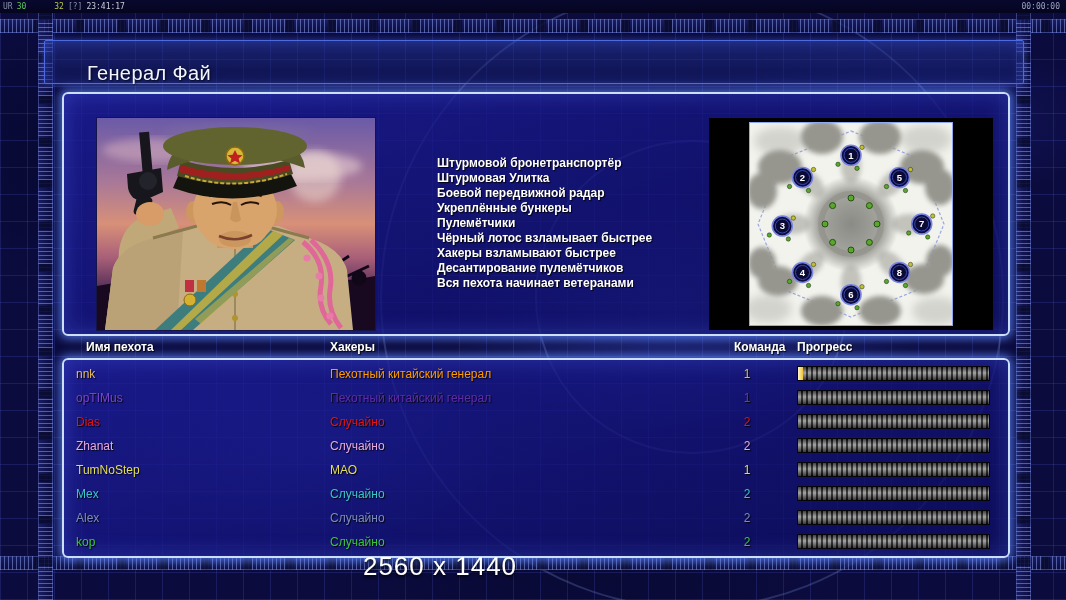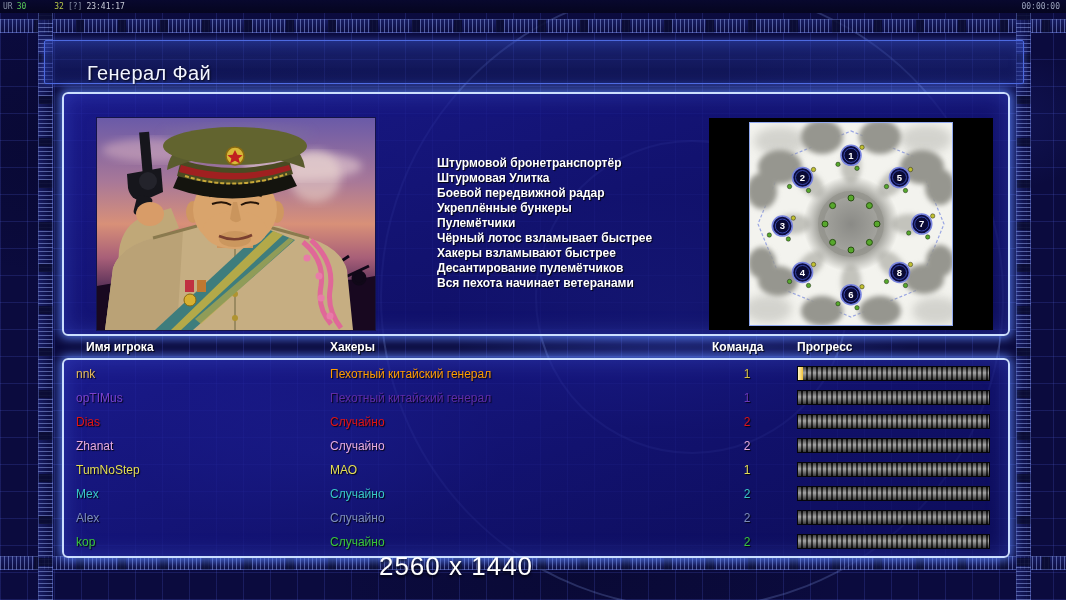--- a/index.html
+++ b/index.html
@@ -76,39 +76,39 @@
   .abilities{position:absolute;left:373px;top:62px;width:270px;
     font-size:12px;font-weight:bold;color:#ffffff;line-height:15px;
     text-shadow:1px 1px 1px rgba(0,0,0,.9);}
   
   .mapbox{position:absolute;left:645px;top:24px;width:284px;height:212px;background:#000;}
   .mapbox svg{position:absolute;left:41px;top:5px;outline:1px solid #90a8f0;}
 
   
   .col-head{position:absolute;z-index:5;font-size:12px;font-weight:bold;color:#fff;
     text-shadow:1px 1px 1px rgba(0,0,0,.9);top:340px;}
-  .h-name{left:86px;} .h-army{left:330px;} .h-team{left:712px;} .h-progress{left:797px;}
+  .h-name{left:86px;} .h-army{left:330px;} .h-team{left:734px;} .h-progress{left:797px;}
 
   
   .rows{position:absolute;inset:2px 0 0 0;overflow:hidden;}
   .prow{position:relative;height:24px;font-size:12px;text-shadow:1px 1px 1px rgba(0,0,0,.85);}
   .prow span{position:absolute;top:5px;white-space:nowrap;}
   .p-name{left:12px;}
   .p-army{left:266px;}
   .p-team{left:668px;width:30px;text-align:center;}
   .pbar{position:absolute;left:733px;top:4px;width:193px;height:15px;
     border:1px solid #05050a;background:
       linear-gradient(180deg, rgba(0,0,0,.55), rgba(255,255,255,.20) 45%, rgba(0,0,0,.60)),
       repeating-linear-gradient(90deg,#8d8d8d 0 3px,#121212 3px 5px);
     box-sizing:border-box;}
   .pfill{position:absolute;left:0;top:0;bottom:0;
     background:linear-gradient(90deg,#fff6c8,#f2c238);}
 
   
-  .resolution{position:absolute;left:16px;top:551px;width:880px;z-index:7;text-align:center;
+  .resolution{position:absolute;left:0;top:551px;width:880px;z-index:7;text-align:center;
     font-size:26px;color:#ffffff;font-weight:400;letter-spacing:1px;
     text-shadow:0 2px 3px rgba(0,0,0,.85);}
 </style>
 </head>
 <body>
 
 <div class="bg-clouds"></div>
 <div class="bg-grid"></div>
 <div class="reticle r1"></div>
 <div class="reticle r2"></div>
@@ -359,21 +359,21 @@
             <circle cx="107" cy="184.7" r="2.2" fill="#57a82c" stroke="rgba(0,0,0,.4)"></circle>
             <circle cx="101" cy="171.7" r="10" fill="#0c0c40" stroke="#7884e0" stroke-width="1.6"></circle>
             <circle cx="101" cy="171.7" r="7" fill="#0a0a34" stroke="#3a4ab0"></circle>
             <text x="101" y="175.1" text-anchor="middle" font-size="9.5" font-weight="bold" fill="#fff" font-family="Liberation Sans, sans-serif">6</text>
           </g>
         </g>
     </svg>
   </div>
 </div>
 
-<div class="col-head h-name">Имя игрока</div>
+<div class="col-head h-name">Имя пехота</div>
 <div class="col-head h-army">Хакеры</div>
 <div class="col-head h-team">Команда</div>
 <div class="col-head h-progress">Прогресс</div>
 
 <div class="glow-panel table-panel">
   <div class="rows" id="rows">
       <div class="prow">
         <span class="p-name" style="color: rgb(232, 190, 90);">nnk</span>
         <span class="p-army" style="color: rgb(255, 156, 0);">Пехотный китайский генерал</span>
         <span class="p-team" style="color: rgb(216, 192, 64);">1</span>

